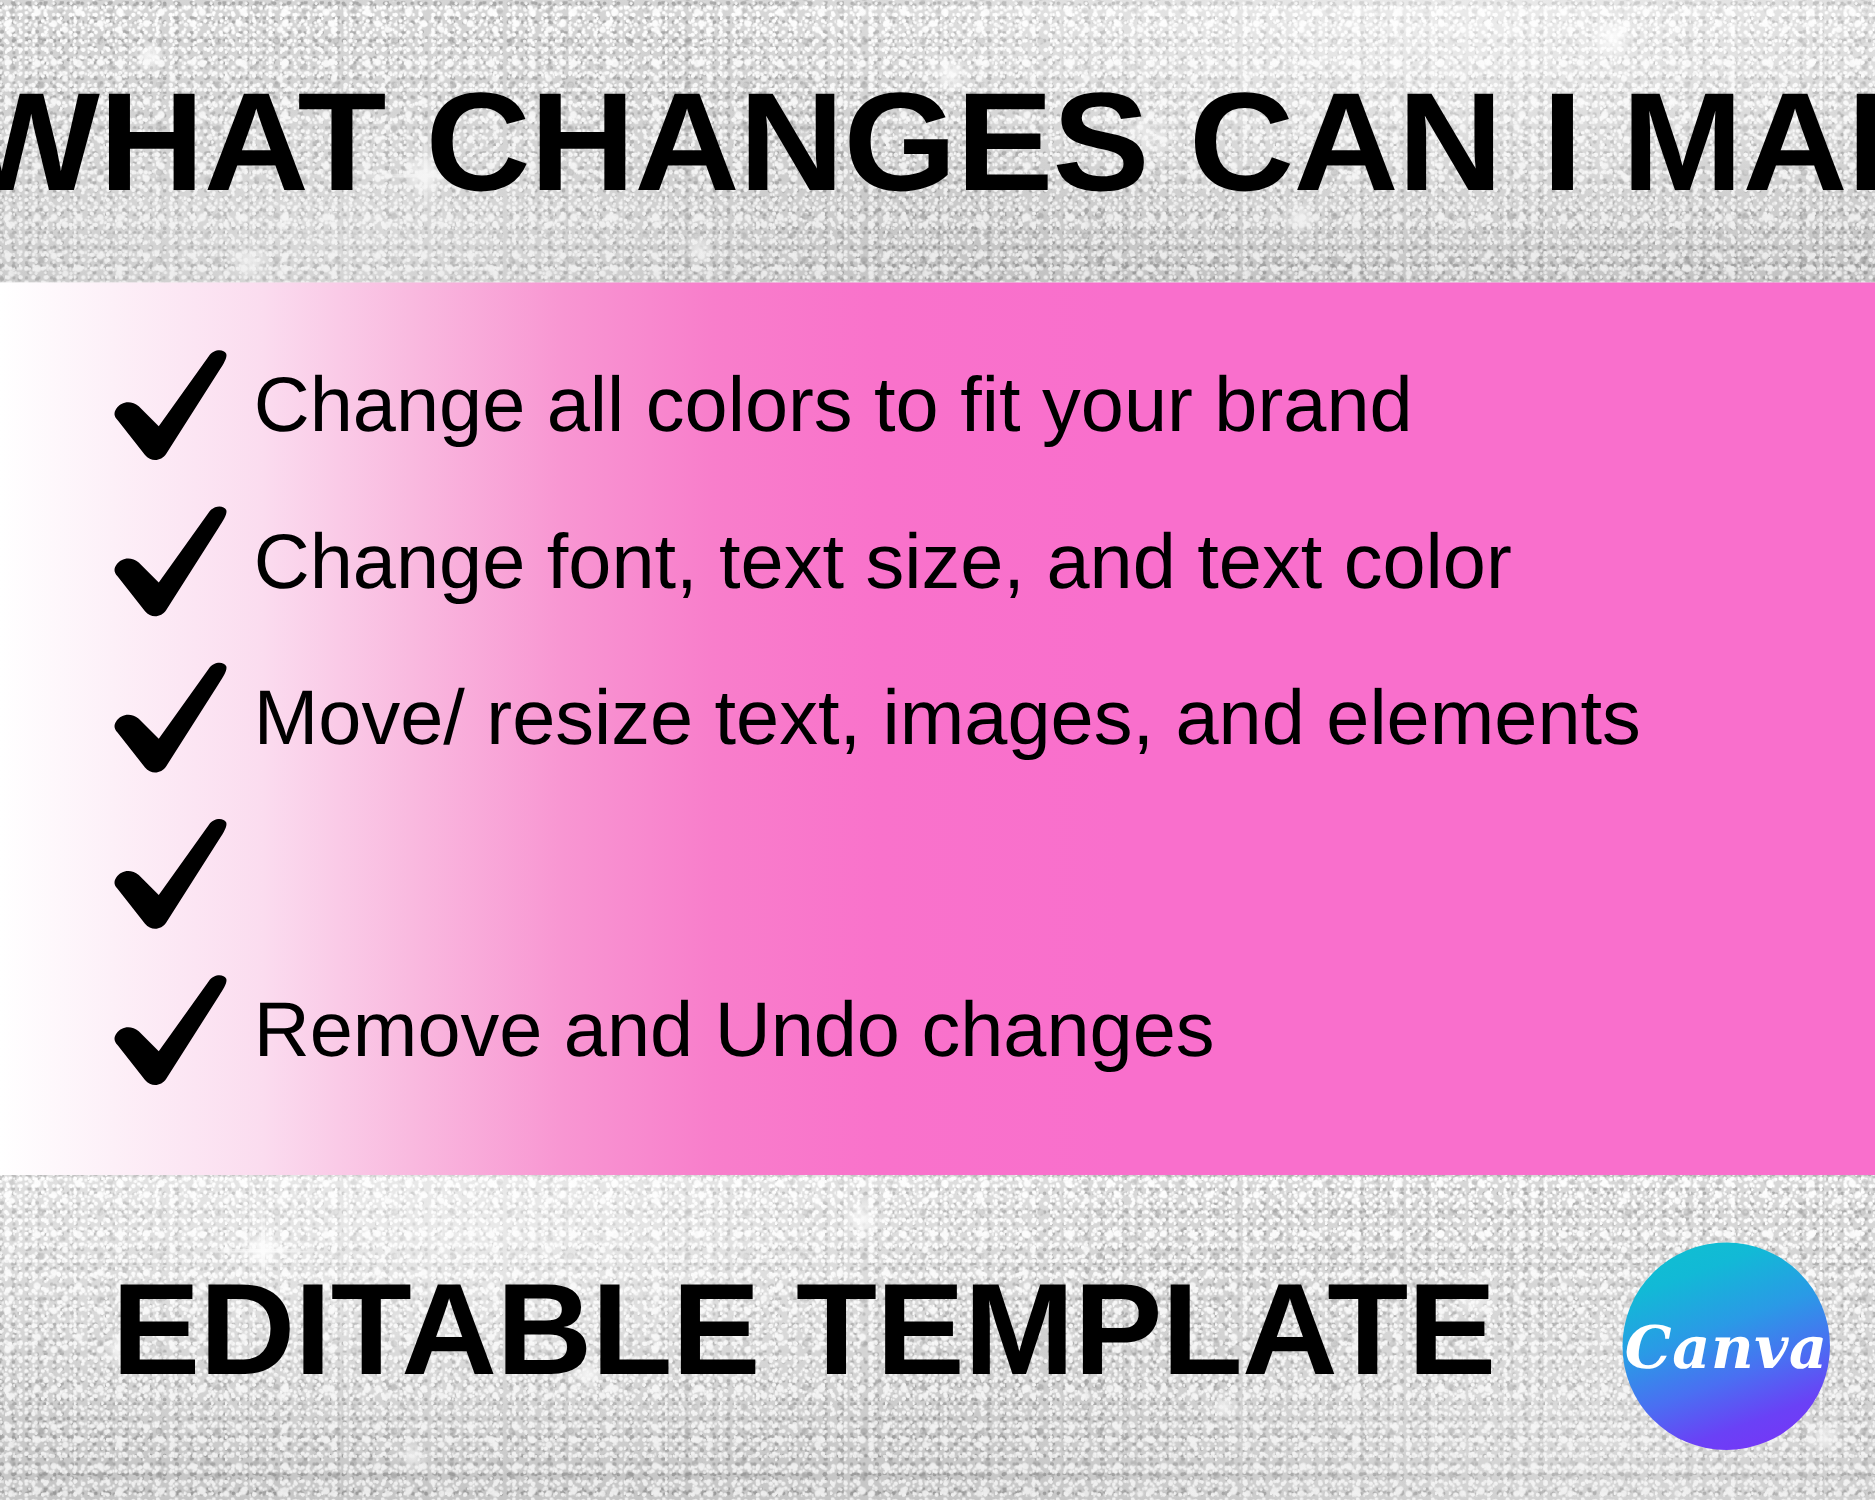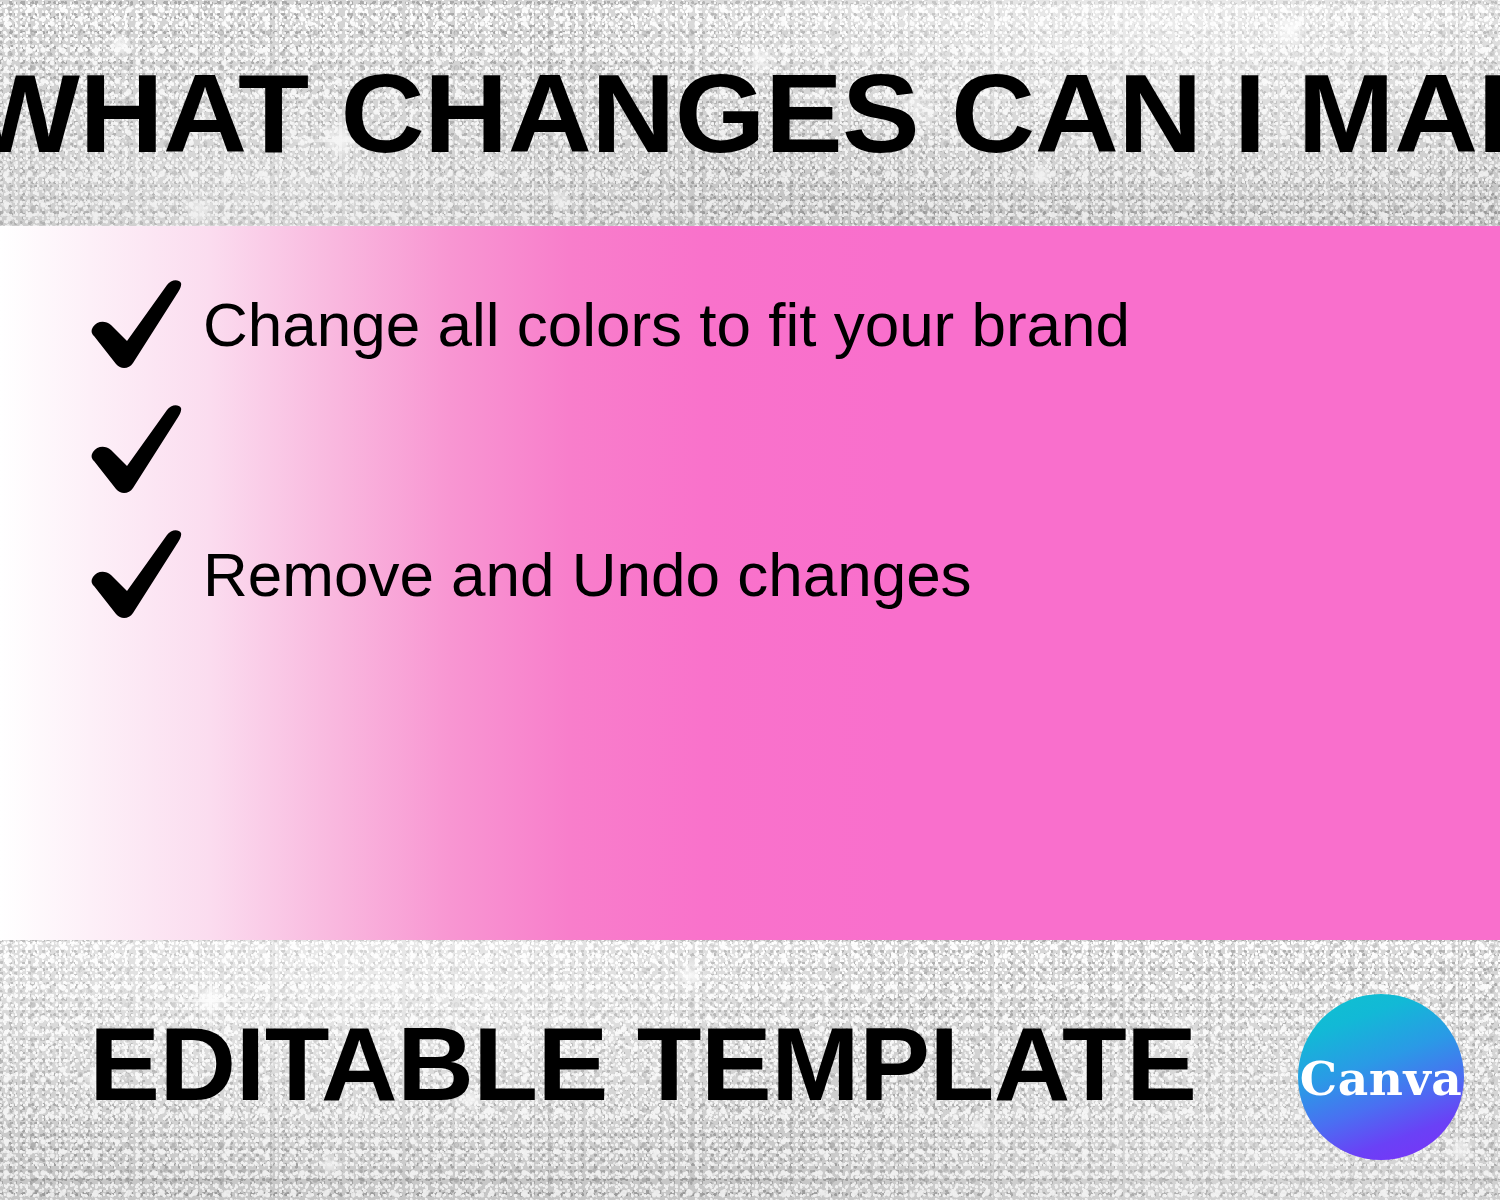--- a/index.html
+++ b/index.html
@@ -221,20 +221,21 @@
         #6a41f6 80%,
         #7d2ff7 100%);
     display: flex;
     align-items: center;
     justify-content: center;
     overflow: hidden;
   }
   #canva-wordmark {
     color: #ffffff;
     font-family: "DejaVu Serif", serif;
+    font-style: italic;
     font-weight: bold;
     font-size: 47px;
     line-height: 1;
     letter-spacing: 0.5px;
     transform: translateY(1px);
   }
 </style>
 </head>
 <body>
 
@@ -254,21 +255,33 @@
 
   <div id="checklist">
 
     <div class="check-row">
       <svg class="check-icon" viewBox="0 0 110 96">
         <path d="M12 50 C16 44 24 43 30 48 L46 64 L86 8 C90 2 98 2 100 6 C101 9 98 14 94 20 L52 86 C48 92 40 93 35 87 L13 59 C10 56 10 53 12 50 Z" fill="#000000"></path>
       </svg>
       <span class="check-label">Change all colors to fit your brand</span>
     </div>
 
-
+    <div class="check-row">
+      <svg class="check-icon" viewBox="0 0 110 96">
+        <path d="M12 50 C16 44 24 43 30 48 L46 64 L86 8 C90 2 98 2 100 6 C101 9 98 14 94 20 L52 86 C48 92 40 93 35 87 L13 59 C10 56 10 53 12 50 Z" fill="#000000"></path>
+      </svg>
+      <span class="check-label">Change font, text size, and text color</span>
+    </div>
+
+    <div class="check-row">
+      <svg class="check-icon" viewBox="0 0 110 96">
+        <path d="M12 50 C16 44 24 43 30 48 L46 64 L86 8 C90 2 98 2 100 6 C101 9 98 14 94 20 L52 86 C48 92 40 93 35 87 L13 59 C10 56 10 53 12 50 Z" fill="#000000"></path>
+      </svg>
+      <span class="check-label">Move/ resize text, images, and elements</span>
+    </div>
 
     <div class="check-row">
       <svg class="check-icon" viewBox="0 0 110 96">
         <path d="M12 50 C16 44 24 43 30 48 L46 64 L86 8 C90 2 98 2 100 6 C101 9 98 14 94 20 L52 86 C48 92 40 93 35 87 L13 59 C10 56 10 53 12 50 Z" fill="#000000"></path>
       </svg>
     </div>
 
     <div class="check-row">
       <svg class="check-icon" viewBox="0 0 110 96">
         <path d="M12 50 C16 44 24 43 30 48 L46 64 L86 8 C90 2 98 2 100 6 C101 9 98 14 94 20 L52 86 C48 92 40 93 35 87 L13 59 C10 56 10 53 12 50 Z" fill="#000000"></path>

